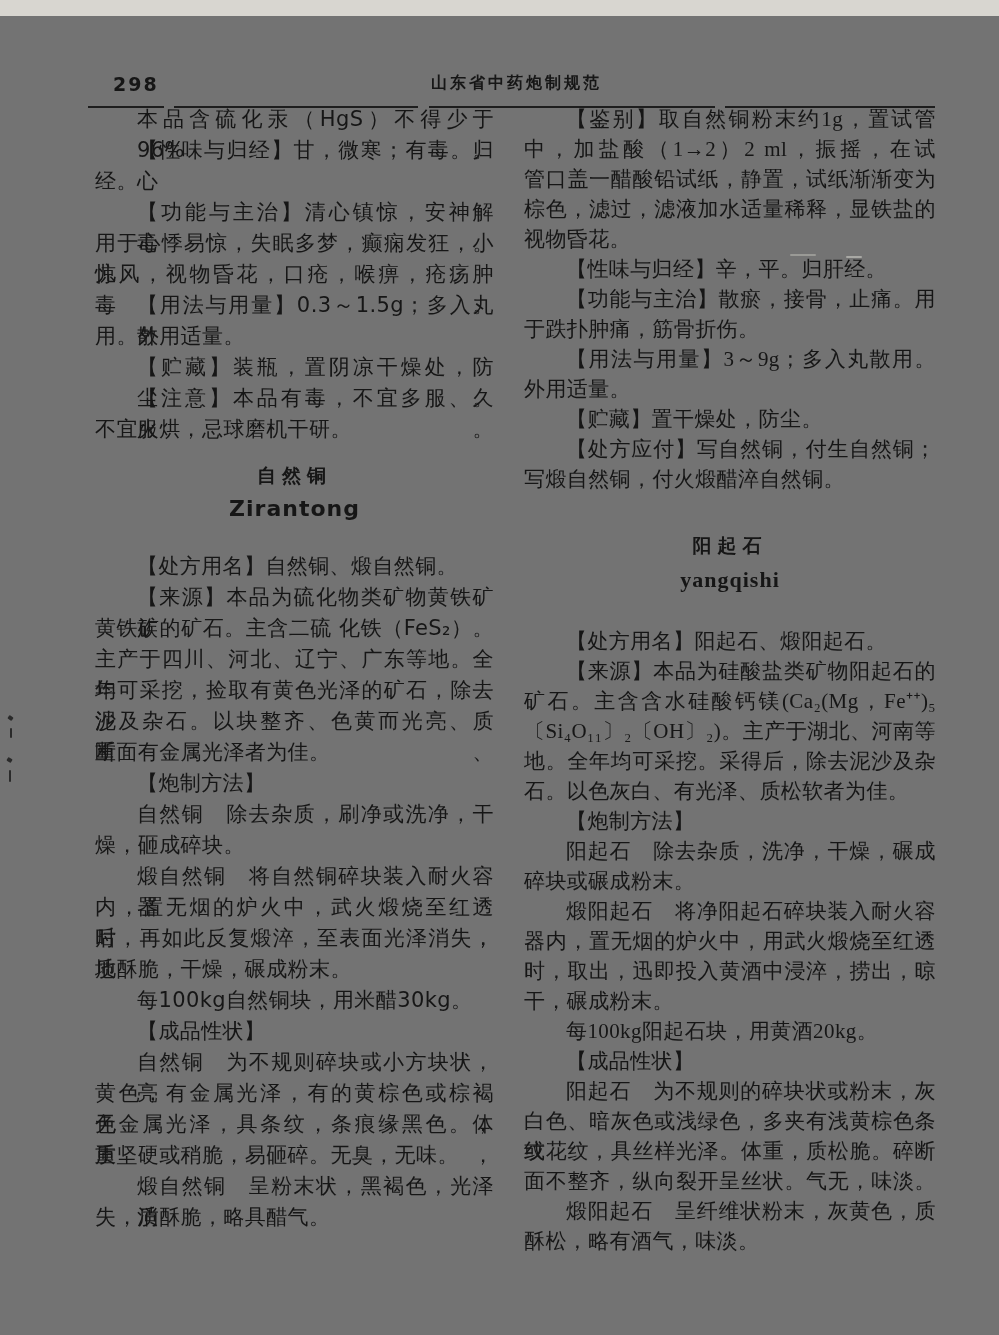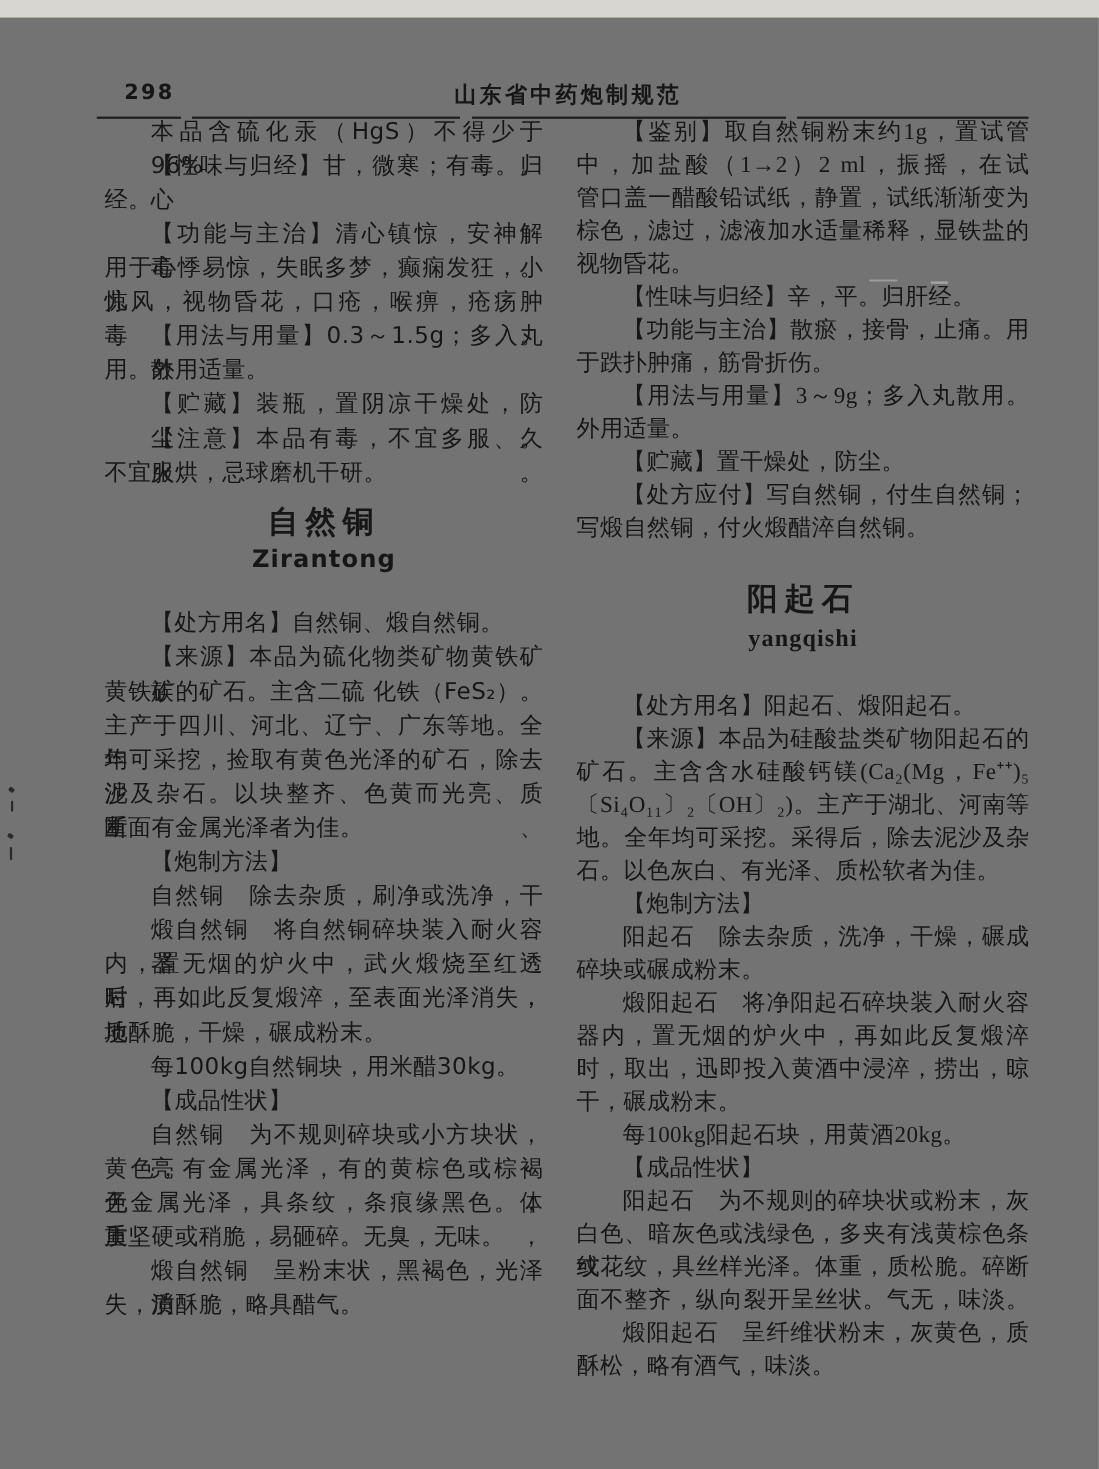--- a/index.html
+++ b/index.html
@@ -8,40 +8,40 @@
     width:999px; height:1335px;
     margin:16px auto;
     background:#737373;
     font-family:"DejaVu Sans", sans-serif;
     color:#161616;
     overflow:hidden;
   }
   
   .header { position:absolute; top:57px; left:95px; width:843px; height:28px; }
   .page-number { position:absolute; left:18px; top:0; font-size:19px; font-weight:bold; letter-spacing:2px; }
-  .header-title { position:absolute; left:0; right:0; top:0; text-align:center; font-size:20px; font-weight:bold; letter-spacing:3px; }
+  .header-title { position:absolute; left:0; right:0; top:0; text-align:center; font-size:16px; font-weight:bold; letter-spacing:3px; }
   .header-rule {
     position:absolute; top:90px; left:88px; width:847px; height:2px;
     background:linear-gradient(90deg,
       #1d1d1d 0%, #1d1d1d 9%, transparent 9%, transparent 10.2%,
       #1d1d1d 10.2%, #1d1d1d 39%, transparent 39%, transparent 40.3%,
       #1d1d1d 40.3%, #1d1d1d 74%, transparent 74%, transparent 75.2%,
       #1d1d1d 75.2%, #1d1d1d 100%);
   }
   
   .col { position:absolute; top:88px; font-size:21px; }
   .col-left  { left:95px;  width:399px; }
   .col-right { left:524px; width:412px; }
   .col-left  .line { line-height:31px; height:31px; }
   .col-right .line { line-height:30px; height:30px;font-family:Liberation Serif, serif; }
   .line { white-space:nowrap; letter-spacing:0.4px; }
   .line.indent { padding-left:42px; }
   .line.fill { white-space:normal; text-align:justify; text-align-last:justify; }
   .line.h-cn { height:36px !important; line-height:36px !important; text-align:center; text-align-last:center;
-               font-size:28px; font-weight:bold; letter-spacing:6px; padding-left:0; }
+               font-size:19px; font-weight:bold; letter-spacing:6px; padding-left:0; }
   .line.h-py { height:32px !important; line-height:32px !important; text-align:right; text-align-last:center;
                font-size:22px; font-weight:bold; letter-spacing:1px; padding-left:0; }
   .line.spacer { padding:0; }
   
   .artifact { position:absolute; background:#2a2a2a; border-radius:1px; }
   .a1 { left:8px;  top:700px; width:5px; height:4px; transform:rotate(35deg); }
   .a2 { left:10px; top:712px; width:2px; height:10px; }
   .a3 { left:7px;  top:742px; width:5px; height:4px; transform:rotate(30deg); }
   .a4 { left:9px;  top:754px; width:2px; height:12px; }
   .a5 { left:790px; top:238px; width:26px; height:2px; background:#9a9a96; }
@@ -76,20 +76,21 @@
       <div class="line spacer" style="height: 26px;"></div>
       <div class="line indent">【处方用名】自然铜、煅自然铜。</div>
       <div class="line indent fill">【来源】本品为硫化物类矿物黄铁矿族</div>
       <div class="line fill">黄铁矿的矿石。主含二硫 化铁（FeS₂）。</div>
       <div class="line fill">主产于四川、河北、辽宁、广东等地。全年</div>
       <div class="line fill">均可采挖，捡取有黄色光泽的矿石，除去泥</div>
       <div class="line fill">沙及杂石。以块整齐、色黄而光亮、质重、</div>
       <div class="line">断面有金属光泽者为佳。</div>
       <div class="line indent">【炮制方法】</div>
       <div class="line indent fill">自然铜　除去杂质，刷净或洗净，干</div>
+      <div class="line">燥，砸成碎块。</div>
       <div class="line indent fill">煅自然铜　将自然铜碎块装入耐火容器</div>
       <div class="line fill">内，置无烟的炉火中，武火煅烧至红透时，</div>
       <div class="line fill">后，再如此反复煅淬，至表面光泽消失，质</div>
       <div class="line">地酥脆，干燥，碾成粉末。</div>
       <div class="line indent">每100kg自然铜块，用米醋30kg。</div>
       <div class="line indent">【成品性状】</div>
       <div class="line indent fill">自然铜　为不规则碎块或小方块状，亮</div>
       <div class="line fill">黄色，有金属光泽，有的黄棕色或棕褐色，</div>
       <div class="line fill">无金属光泽，具条纹，条痕缘黑色。体重，</div>
       <div class="line">质坚硬或稍脆，易砸碎。无臭，无味。</div>
@@ -117,21 +118,21 @@
       <div class="line indent">【处方用名】阳起石、煅阳起石。</div>
       <div class="line indent fill">【来源】本品为硅酸盐类矿物阳起石的</div>
       <div class="line fill">矿石。主含含水硅酸钙镁(Ca₂(Mg，Fe⁺⁺)₅</div>
       <div class="line fill">〔Si₄O₁₁〕₂〔OH〕₂)。主产于湖北、河南等</div>
       <div class="line fill">地。全年均可采挖。采得后，除去泥沙及杂</div>
       <div class="line">石。以色灰白、有光泽、质松软者为佳。</div>
       <div class="line indent">【炮制方法】</div>
       <div class="line indent fill">阳起石　除去杂质，洗净，干燥，碾成</div>
       <div class="line">碎块或碾成粉末。</div>
       <div class="line indent fill">煅阳起石　将净阳起石碎块装入耐火容</div>
-      <div class="line fill">器内，置无烟的炉火中，再如此反复煅淬</div>
+      <div class="line fill">器内，置无烟的炉火中，用武火煅烧至红透</div>
       <div class="line fill">时，取出，迅即投入黄酒中浸淬，捞出，晾</div>
       <div class="line">干，碾成粉末。</div>
       <div class="line indent">每100kg阳起石块，用黄酒20kg。</div>
       <div class="line indent">【成品性状】</div>
       <div class="line indent fill">阳起石　为不规则的碎块状或粉末，灰</div>
       <div class="line fill">白色、暗灰色或浅绿色，多夹有浅黄棕色条纹</div>
       <div class="line fill">或花纹，具丝样光泽。体重，质松脆。碎断</div>
       <div class="line fill">面不整齐，纵向裂开呈丝状。气无，味淡。</div>
       <div class="line indent fill">煅阳起石　呈纤维状粉末，灰黄色，质</div>
       <div class="line">酥松，略有酒气，味淡。</div>

